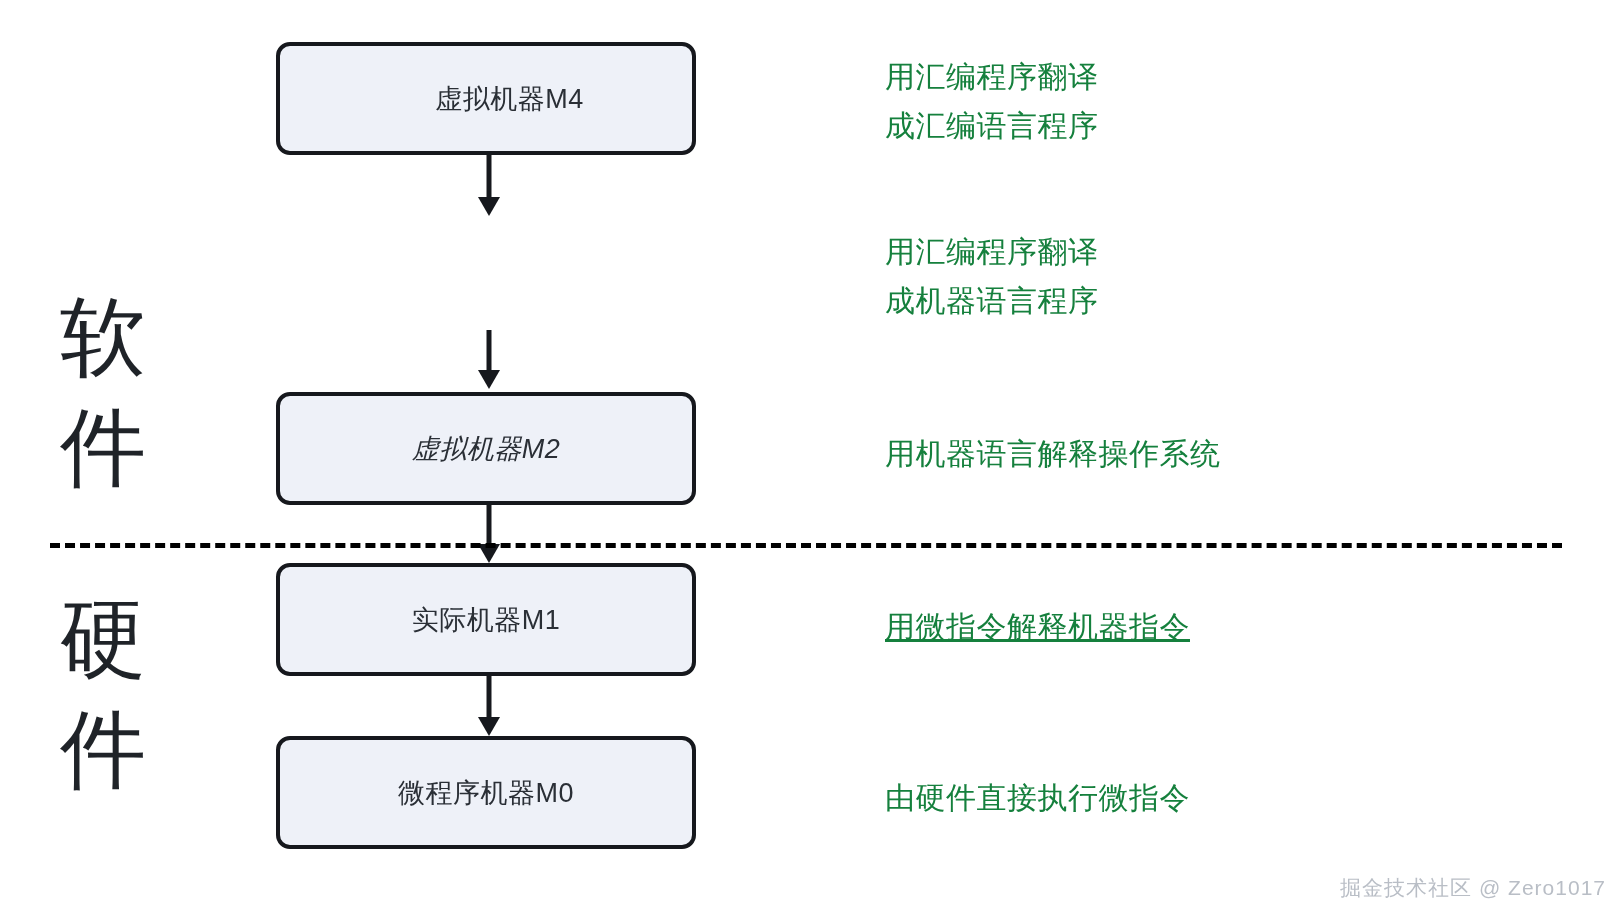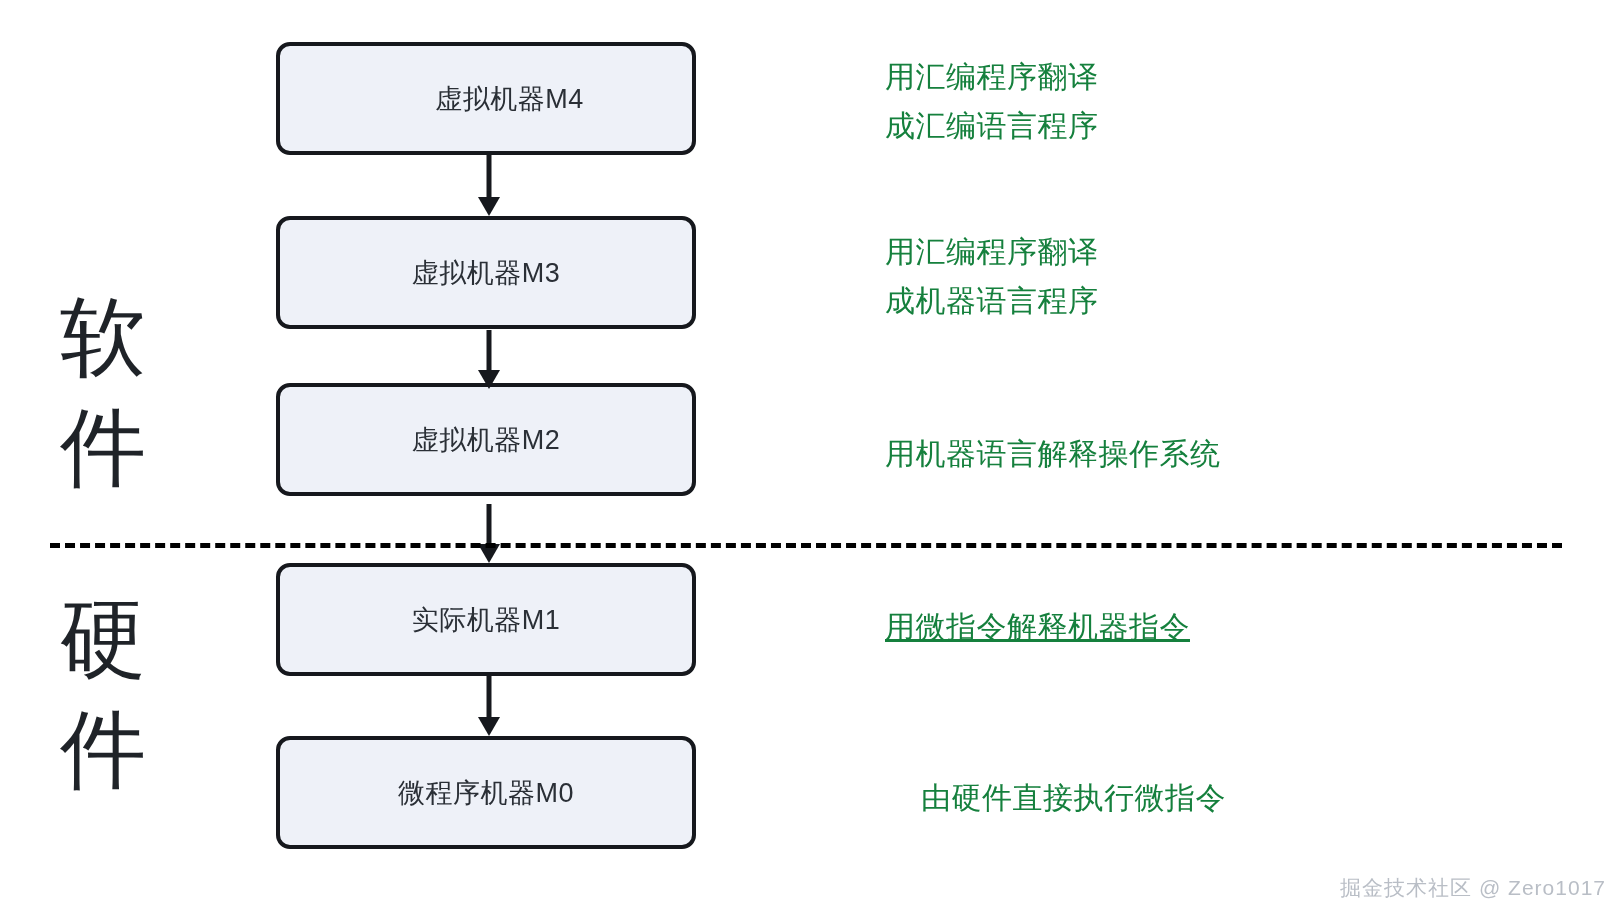--- a/index.html
+++ b/index.html
@@ -106,25 +106,22 @@
   <div id="side-label-software" class="side-label">软
 件</div>
 
   <div id="side-label-hardware" class="side-label">硬
 件</div>
 
   <div class="node-box" style="top:42px;padding-left:47px;">
     <span class="node-label">虚拟机器M4</span>
   </div>
 
-  <div class="node-box" style="top:216px;">
-    <span class="node-label">虚拟机器M3</span>
-  </div>
 
-  <div class="node-box" style="top:383px;">
+  <div class="node-box" style="top:392px;font-style:italic;">
     <span class="node-label">虚拟机器M2</span>
   </div>
 
   <div class="node-box" style="top:563px;">
     <span class="node-label">实际机器M1</span>
   </div>
 
   <div class="node-box" style="top:736px;">
     <span class="node-label">微程序机器M0</span>
   </div>
@@ -162,17 +159,17 @@
   <div class="annotation" style="top:53px;">用汇编程序翻译
 成汇编语言程序</div>
 
   <div class="annotation" style="top:228px;">用汇编程序翻译
 成机器语言程序</div>
 
   <div class="annotation" style="top:430px;">用机器语言解释操作系统</div>
 
   <div class="annotation" style="top:603px;text-decoration:underline;">用微指令解释机器指令</div>
 
-  <div class="annotation" style="top:774px;margin-left:36px;">由硬件直接执行微指令</div>
+  <div class="annotation" style="top:774px;">由硬件直接执行微指令</div>
 
   <div id="watermark">掘金技术社区 @ Zero1017</div>
 
 </div>
 
 </body></html>

